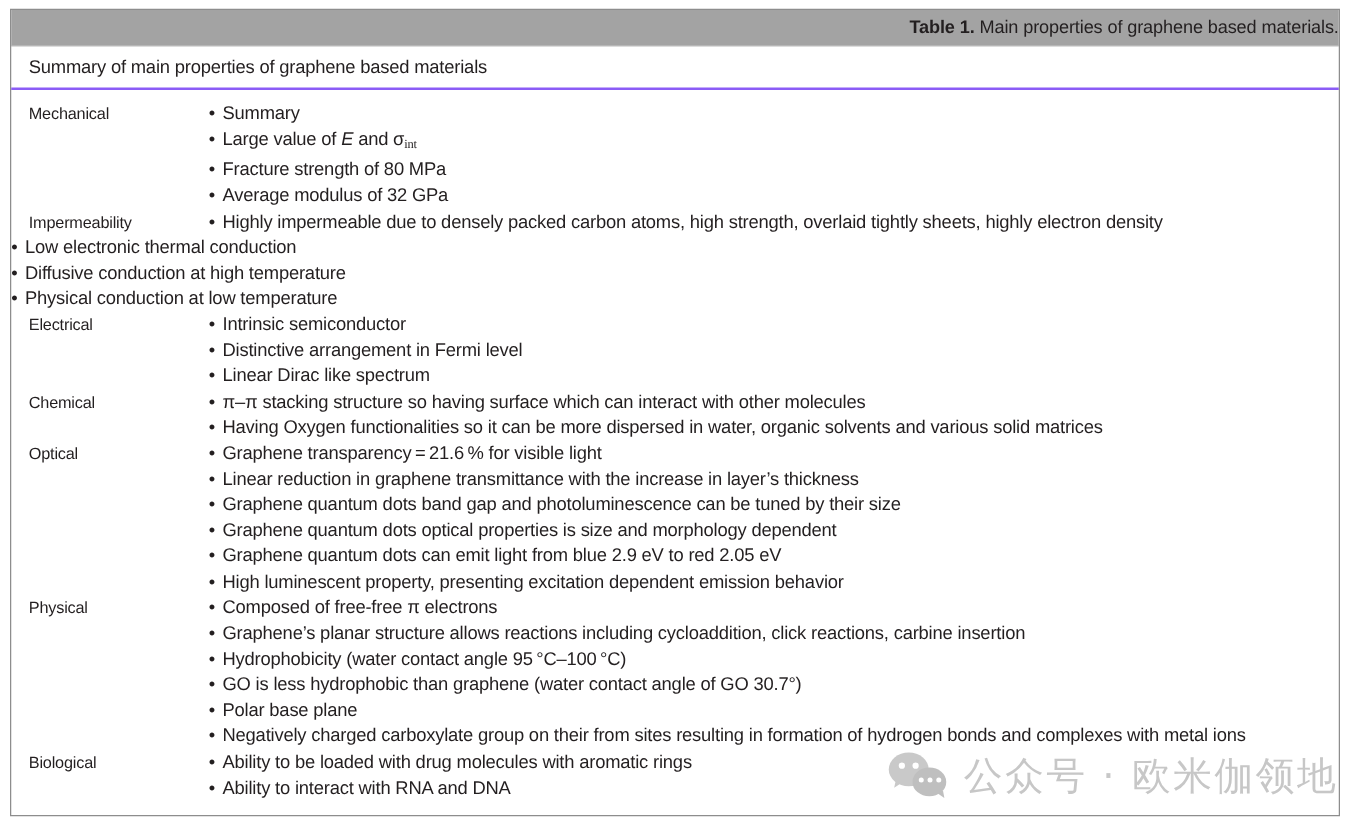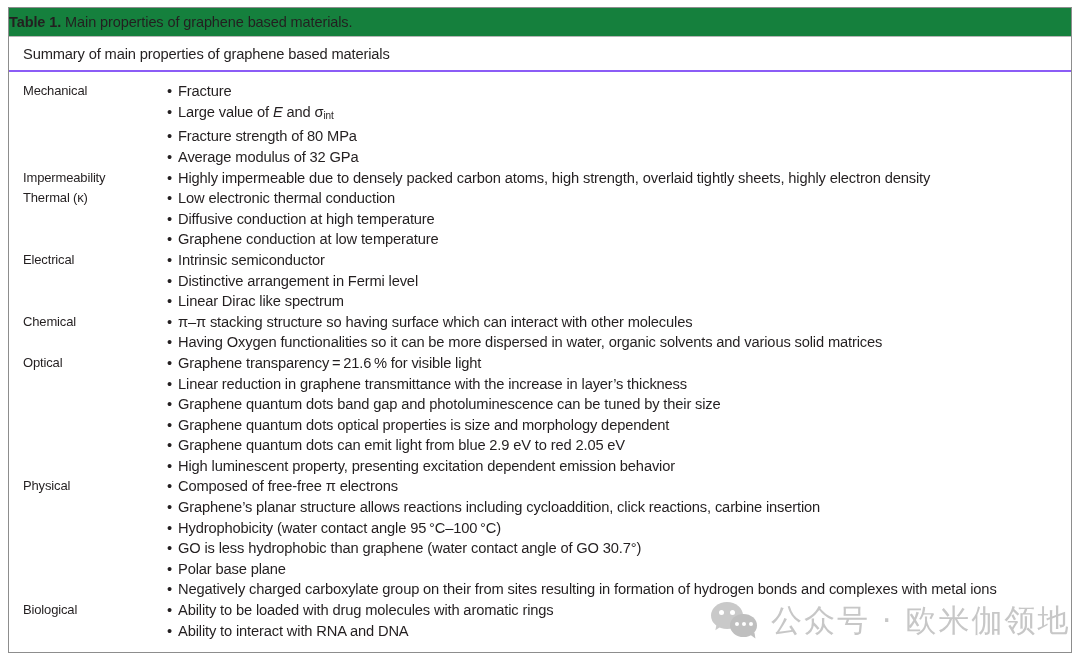--- a/index.html
+++ b/index.html
@@ -31,25 +31,25 @@
     width: 100%;
     height: 646px;
     box-sizing: border-box;
     border: 1px solid #8d8d8d;
     background: #ffffff;
   }
 
   
   .caption-band {
     height: 29px;
-    background: #15803d;
+    background: #a3a3a3;
     border-bottom: 1px solid #b6b6b6;
     display: flex;
     align-items: center;
-    justify-content: flex-start;
+    justify-content: flex-end;
     box-sizing: border-box;
   }
   .caption-text {
     font-size: 14.5px;
     letter-spacing: -0.1px;
     white-space: nowrap;
     color: #231f20;
   }
   .caption-text .cap-label {
     font-weight: bold;
@@ -102,21 +102,21 @@
   .bullet-line::before {
     content: "\2022";
     position: absolute;
     left: 0;
     top: 0;
     font-size: 14.7px;
     line-height: 20.6px;
   }
 
   .it { font-style: italic; }
-  sub { font-size: 0.68em; vertical-align: -0.22em; }
+  sub { font-size: 0.68em; vertical-align: -0.22em; font-family: Liberation Serif, serif; }
 
   
   .watermark {
     position: absolute;
     left: 702px;
     top: 592px;
     display: flex;
     align-items: flex-start;
     gap: 10px;
     pointer-events: none;
@@ -177,38 +177,37 @@
     </div>
 
     <div class="summary-row">
       <span>Summary of main properties of graphene based materials</span>
     </div>
 
     <div class="table-body" id="table-body">
         <div class="prop-row">
           <div class="prop-label">Mechanical</div>
           <div class="prop-items">
-            <div class="bullet-line">Fracture</div>
+            <div class="bullet-line">Summary</div>
             <div class="bullet-line">Large value of <span class="it">E</span> and σ<sub>int</sub></div>
             <div class="bullet-line">Fracture strength of 80 MPa</div>
             <div class="bullet-line">Average modulus of 32 GPa</div>
           </div>
         </div>
         <div class="prop-row">
           <div class="prop-label">Impermeability</div>
           <div class="prop-items">
             <div class="bullet-line">Highly impermeable due to densely packed carbon atoms, high strength, overlaid tightly sheets, highly electron density</div>
           </div>
         </div>
         <div class="prop-row">
-          <div class="prop-label">Thermal (κ)</div>
           <div class="prop-items">
             <div class="bullet-line">Low electronic thermal conduction</div>
             <div class="bullet-line">Diffusive conduction at high temperature</div>
-            <div class="bullet-line">Graphene conduction at low temperature</div>
+            <div class="bullet-line">Physical conduction at low temperature</div>
           </div>
         </div>
         <div class="prop-row">
           <div class="prop-label">Electrical</div>
           <div class="prop-items">
             <div class="bullet-line">Intrinsic semiconductor</div>
             <div class="bullet-line">Distinctive arrangement in Fermi level</div>
             <div class="bullet-line">Linear Dirac like spectrum</div>
           </div>
         </div>

